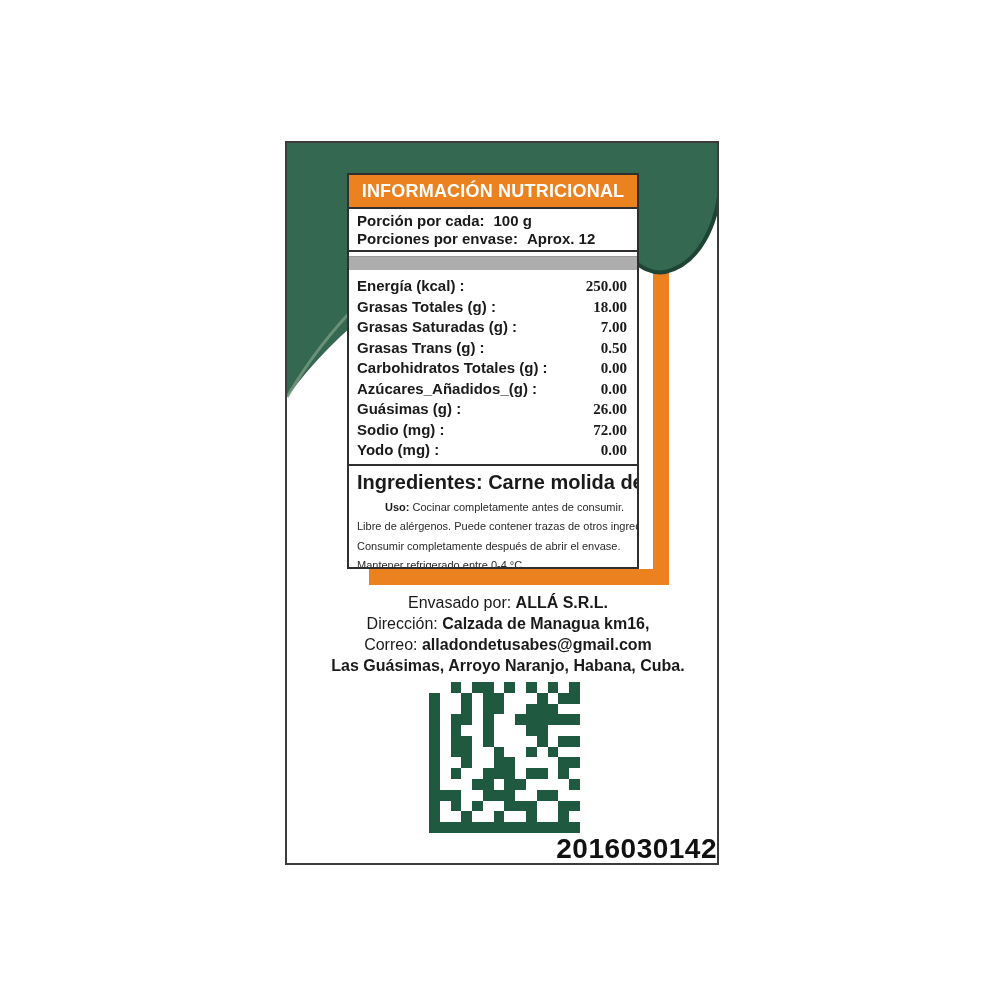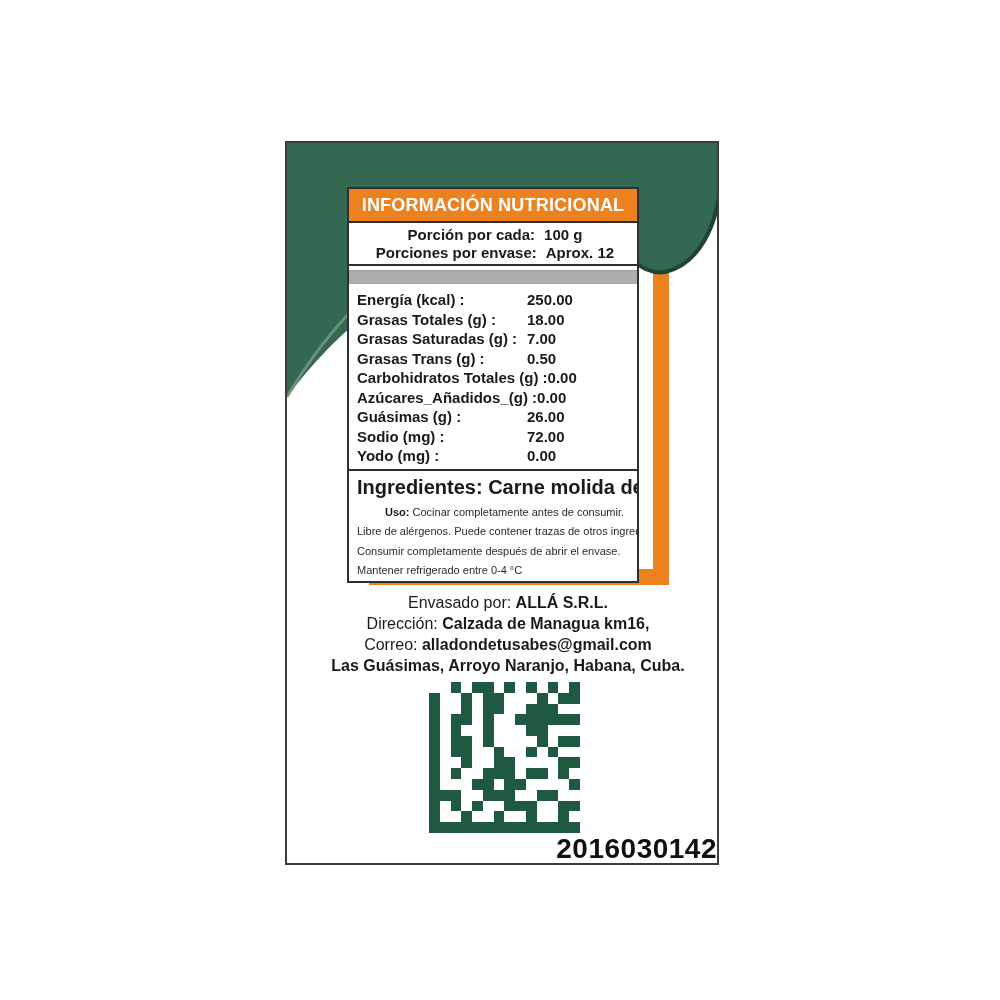--- a/index.html
+++ b/index.html
@@ -3,33 +3,33 @@
 <meta charset="utf-8">
 <style>
   html,body{margin:0;padding:0;background:#ffffff;}
   .page{position:relative;width:1000px;height:1000px;background:#ffffff;overflow:hidden;
         font-family:"Liberation Sans",sans-serif;color:#1a1a1a;}
   .card{position:absolute;left:285px;top:141px;width:434px;height:724px;background:#ffffff;
         border:2px solid #3c3c3c;box-sizing:border-box;overflow:hidden;}
   .shadow-right{position:absolute;left:366px;top:60px;width:16px;height:382px;background:var(--orange);}
   .shadow-bottom{position:absolute;left:82px;top:426px;width:300px;height:16px;background:var(--orange);}
   .swoosh{position:absolute;left:0;top:0;width:434px;height:724px;pointer-events:none;}
-  .nutri-box{position:absolute;left:60px;top:44px;width:292px;height:396px;background:#ffffff;
+  .nutri-box{position:absolute;left:60px;top:30px;width:292px;height:396px;background:#ffffff;
              border:2px solid #2f2f2f;box-sizing:border-box;overflow:hidden;}
   .nb-header{height:32px;background:var(--orange);border-bottom:2px solid #2f2f2f;
              color:#ffffff;font-weight:bold;font-size:18px;line-height:32px;text-align:center;letter-spacing:.2px;}
-  .nb-serving{padding:3px 4px 2px 8px;border-bottom:2px solid #2f2f2f;text-align:center;}
+  .nb-serving{padding:3px 4px 2px 8px;border-bottom:2px solid #2f2f2f;}
   .nb-serving .line{font-size:15px;font-weight:bold;line-height:18px;white-space:nowrap;}
   .nb-serving .line .val{margin-left:9px;}
   .nb-gap{height:4px;}
   .nb-graybar{height:13px;background:var(--graybar);border-top:1px solid #9b9b9b;}
   .nb-rows{padding:6px 6px 3px 8px;}
   .n-row{display:flex;align-items:baseline;font-size:15px;font-weight:bold;line-height:19.5px;white-space:nowrap;}
   .n-row .n-name{flex:1;text-align:left;}
-  .n-row .n-val{width:100px;text-align:left;margin-right:4px;}
+  .n-row .n-val{width:100px;text-align:right;margin-right:4px;font-family:Liberation Serif, serif;}
   .nb-ingred{border-top:2px solid #2f2f2f;padding:6px 8px 4px;font-size:20px;font-weight:bold;line-height:20px;white-space:nowrap;}
   .nb-usage{padding:2px 8px 0;}
   .nb-usage .u-line{font-size:11px;font-weight:normal;line-height:19.5px;color:#2a2a2a;white-space:nowrap;}
   .nb-usage .u-line b{font-weight:bold;color:#1a1a1a;margin-left:28px;}
   .packer{position:absolute;left:6px;top:449px;width:100%;text-align:center;}
   .packer .p-line{font-size:16px;line-height:21px;white-space:nowrap;}
   .packer .p-line .pfx{font-weight:normal;}
   .packer .p-line .pval{font-weight:bold;}
   .matrix{position:absolute;left:142px;top:539px;width:151px;height:151px;
           display:grid;grid-template-columns:repeat(14,1fr);grid-template-rows:repeat(14,1fr);}

